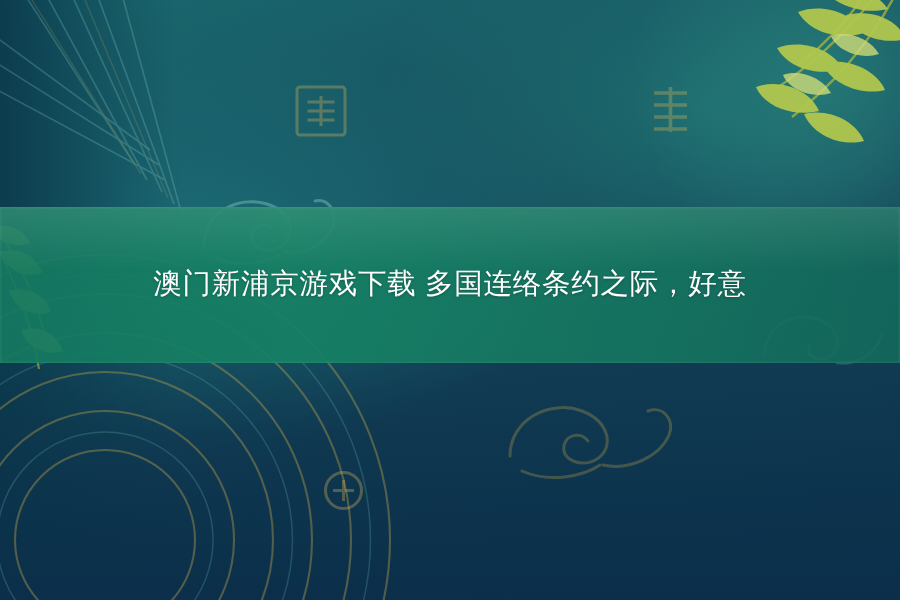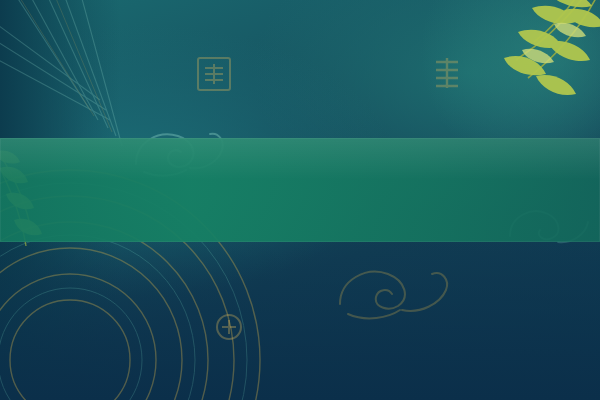--- a/index.html
+++ b/index.html
@@ -297,16 +297,17 @@
   <div class="seal seal-3">
     <svg viewBox="0 0 30 30" width="30" height="30">
       <circle cx="15" cy="15" r="12" fill="none" stroke="#d4b25a" stroke-width="2"></circle>
       <path d="M8 15 H22 M15 8 V22" stroke="#d4b25a" stroke-width="2" fill="none"></path>
     </svg>
   </div>
 
   <div class="title-plate"></div>
   <div class="title-text">
     <div>
+      <span>澳门新浦京游戏下载  多国连络条约之际，好意</span>
     </div>
   </div>
 
 </div>
 
 </body></html>

